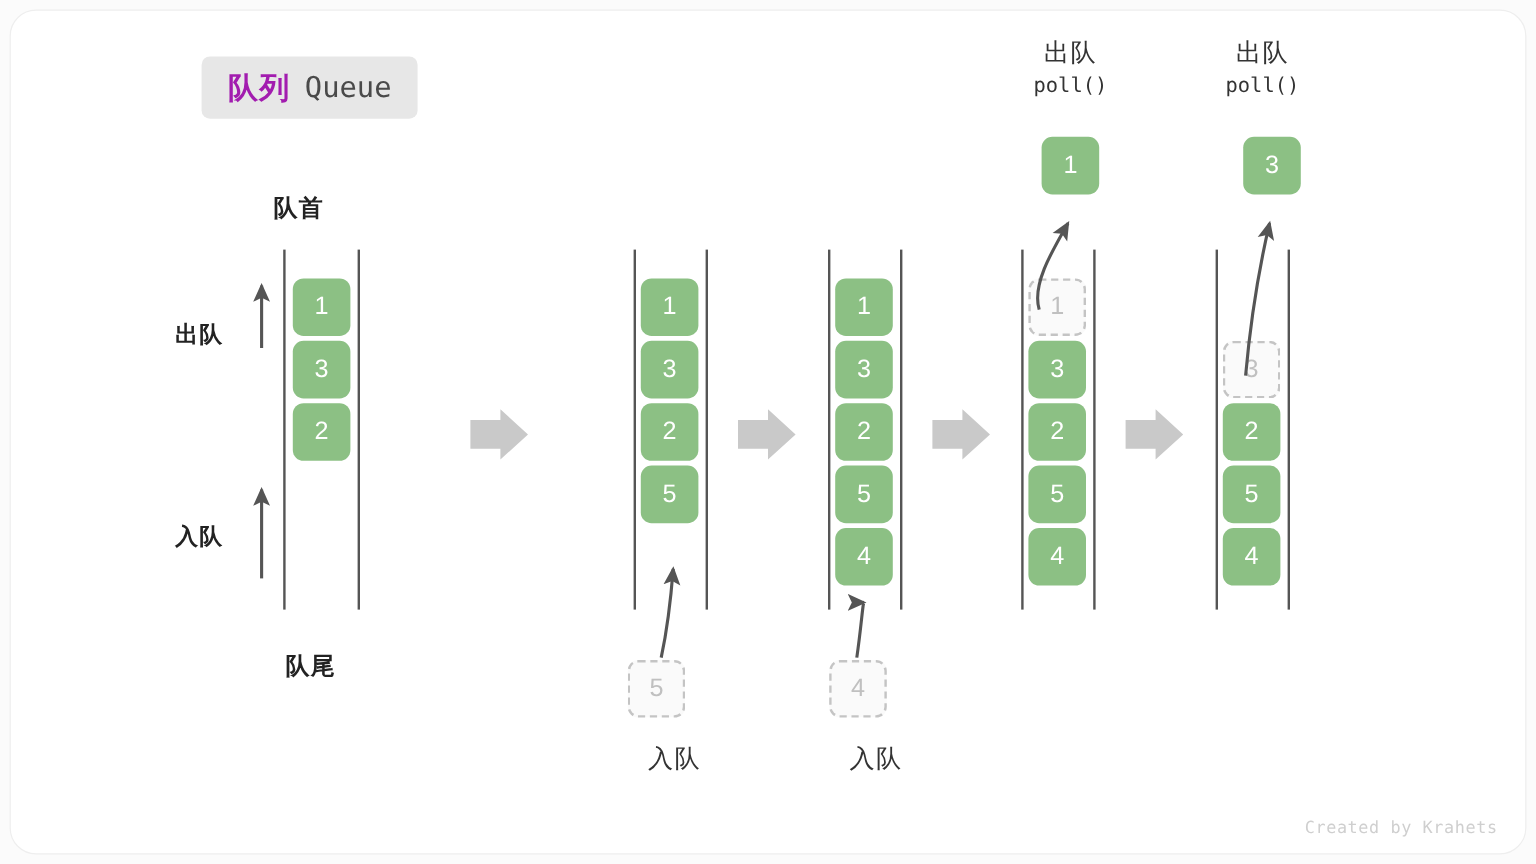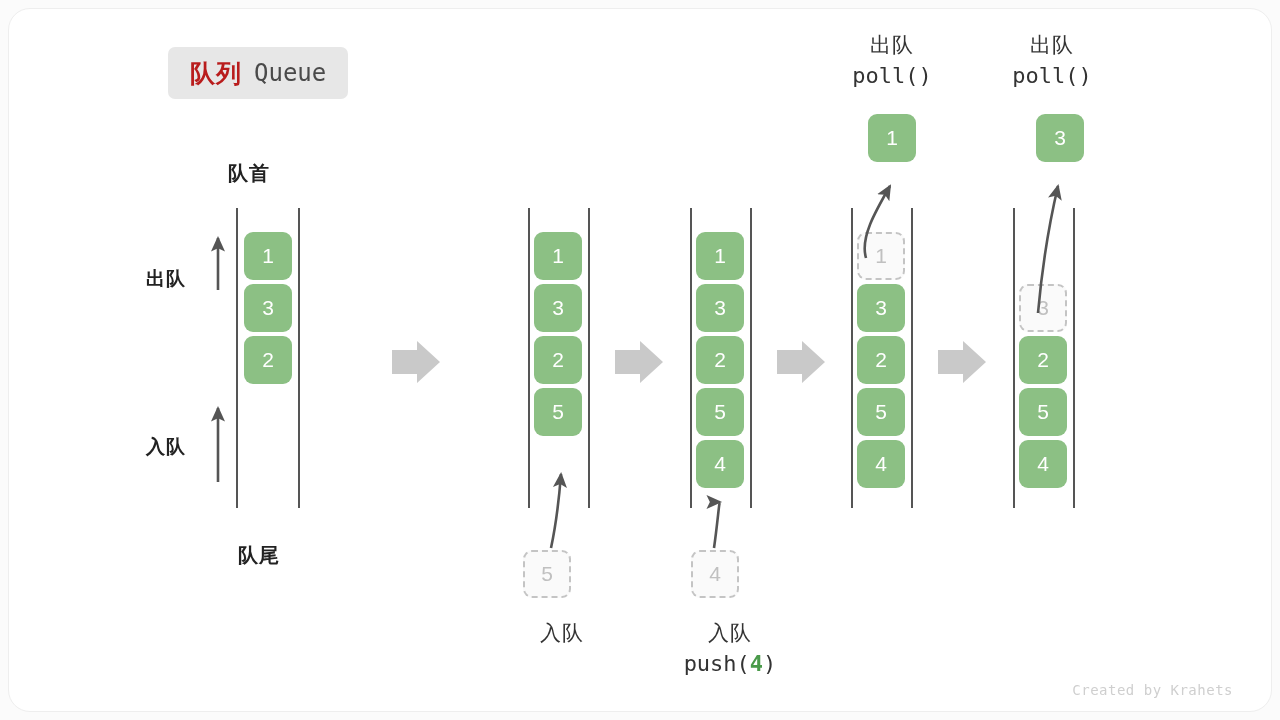--- a/index.html
+++ b/index.html
@@ -36,21 +36,21 @@
     padding: 0 22px;
     background: #e7e7e7;
     border-radius: 7px;
     display: flex;
     align-items: center;
     gap: 12px;
   }
   #title-badge .t-cn {
     font-size: 25px;
     font-weight: bold;
-    color: #b91c1c;
+    color: #a21caf;
     letter-spacing: 1px;
   }
   #title-badge .t-en {
     font-family: "DejaVu Sans Mono", "Liberation Mono", monospace;
     font-size: 24px;
     color: #4a4a4a;
   }
 
   
   .hdr-label {
@@ -79,21 +79,21 @@
   }
   .op-caption .op-cn {
     display: block;
     font-size: 21px;
     color: #333333;
     letter-spacing: 1px;
   }
   .op-caption .op-code {
     display: block;
     font-family: "DejaVu Sans Mono", "Liberation Mono", monospace;
-    font-size: 22px;
+    font-size: 17px;
     color: #333333;
   }
   .op-caption .op-code .arg {
     color: #4a9a4a;
     font-weight: bold;
   }
 
   
   .queue-col { position: absolute; }
   .rail {
@@ -146,21 +146,21 @@
     left: 0;
     top: 0;
     width: 1280px;
     height: 720px;
     pointer-events: none;
   }
 
   
   #watermark {
     position: absolute;
-    right: 47px;
+    right: 32px;
     bottom: 22px;
     font-family: "DejaVu Sans Mono", "Liberation Mono", monospace;
     font-size: 14px;
     color: #cfcfcf;
     letter-spacing: 0.5px;
   }
 </style>
 </head>
 <body>
 
@@ -204,21 +204,20 @@
     <div class="rail right" style="height:300px;"></div>
     <div class="cell filled" style="left:6px; top:24px;">1</div>
     <div class="cell filled" style="left:6px; top:76px;">3</div>
     <div class="cell filled" style="left:6px; top:128px;">2</div>
     <div class="cell filled" style="left:6px; top:180px;">5</div>
     <div class="cell filled" style="left:6px; top:232px;">4</div>
   </div>
   <div class="cell ghost" style="left:691px; top:550px;">4</div>
   <div class="op-caption" style="left:620px; top:618px; width:220px;">
     <span class="op-cn">入队</span>
-    <span class="op-code"><span>push(</span><span class="arg">4</span><span>)</span></span>
   </div>
 
   <div class="queue-col" id="col3" style="left:851px; top:208px; width:62px; height:300px;">
     <div class="rail left" style="height:300px;"></div>
     <div class="rail right" style="height:300px;"></div>
     <div class="cell ghost" style="left:6px; top:24px;">1</div>
     <div class="cell filled" style="left:6px; top:76px;">3</div>
     <div class="cell filled" style="left:6px; top:128px;">2</div>
     <div class="cell filled" style="left:6px; top:180px;">5</div>
     <div class="cell filled" style="left:6px; top:232px;">4</div>

